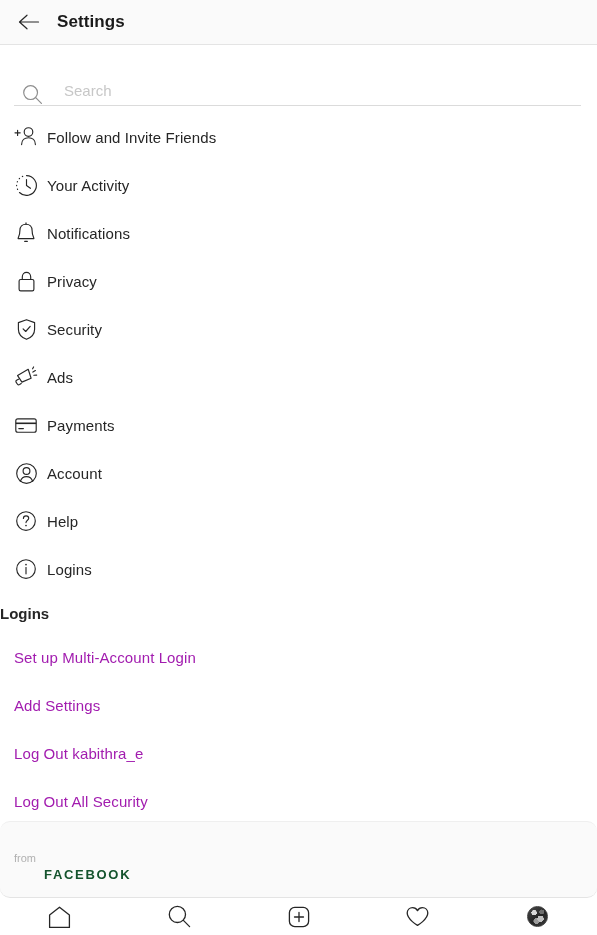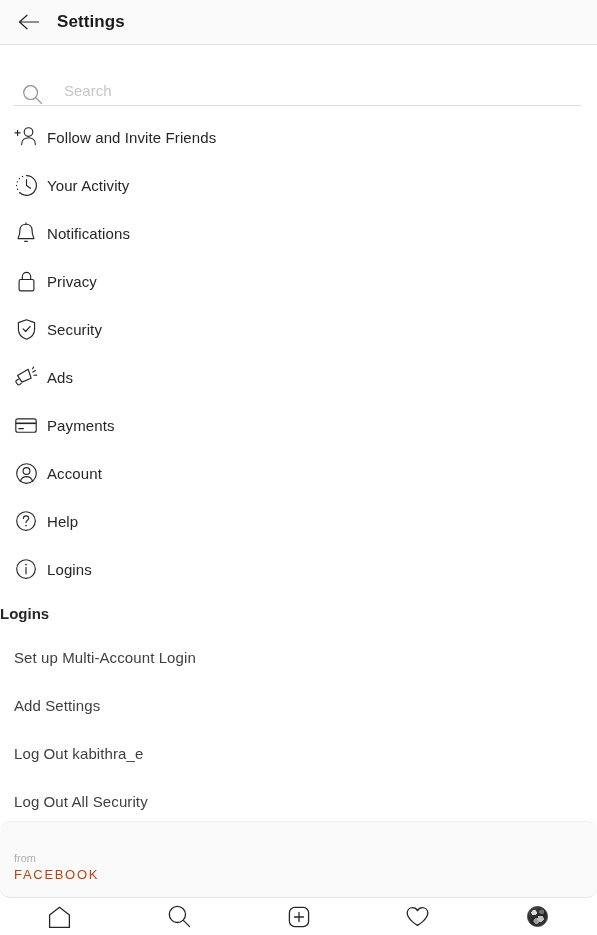--- a/index.html
+++ b/index.html
@@ -64,37 +64,37 @@
   
   .section-head {
     height:40px; display:flex; align-items:center;
     font-size:15px; font-weight:bold; color:#262626;
   }
   .link-row {
     height:48px; display:flex; align-items:center;
     padding-left:14px; cursor:pointer;
   }
   .link-row .link-text {
-    font-size:15px; color:#404040; letter-spacing:.1px;
+    font-size:15px; color:#a21caf; letter-spacing:.1px;
     white-space:nowrap; overflow:hidden;
   }
 
   
   .brand {
     background:#fafafa;
     border-top:1px solid #efefef;
     border-bottom:1px solid #e4e4e4;
     padding:29px 0 14px 14px;
     flex:0 0 auto;
     border-radius:10px;
   }
   .brand-from { font-size:11px; color:#b0b0b0; line-height:15px; }
   .brand-name {
-    font-size:13px; font-weight:normal; color:#c2410c;
-    letter-spacing:1.7px; line-height:17px;
+    font-size:13px; font-weight:bold; color:#14532d;
+    letter-spacing:1.7px; line-height:17px;margin-left:30px;
   }
 
   
   .tabbar {
     flex:0 0 37px; height:37px;
     background:#fff;
     display:flex; align-items:center;
   }
   .tab {
     flex:1 1 0; height:37px;

